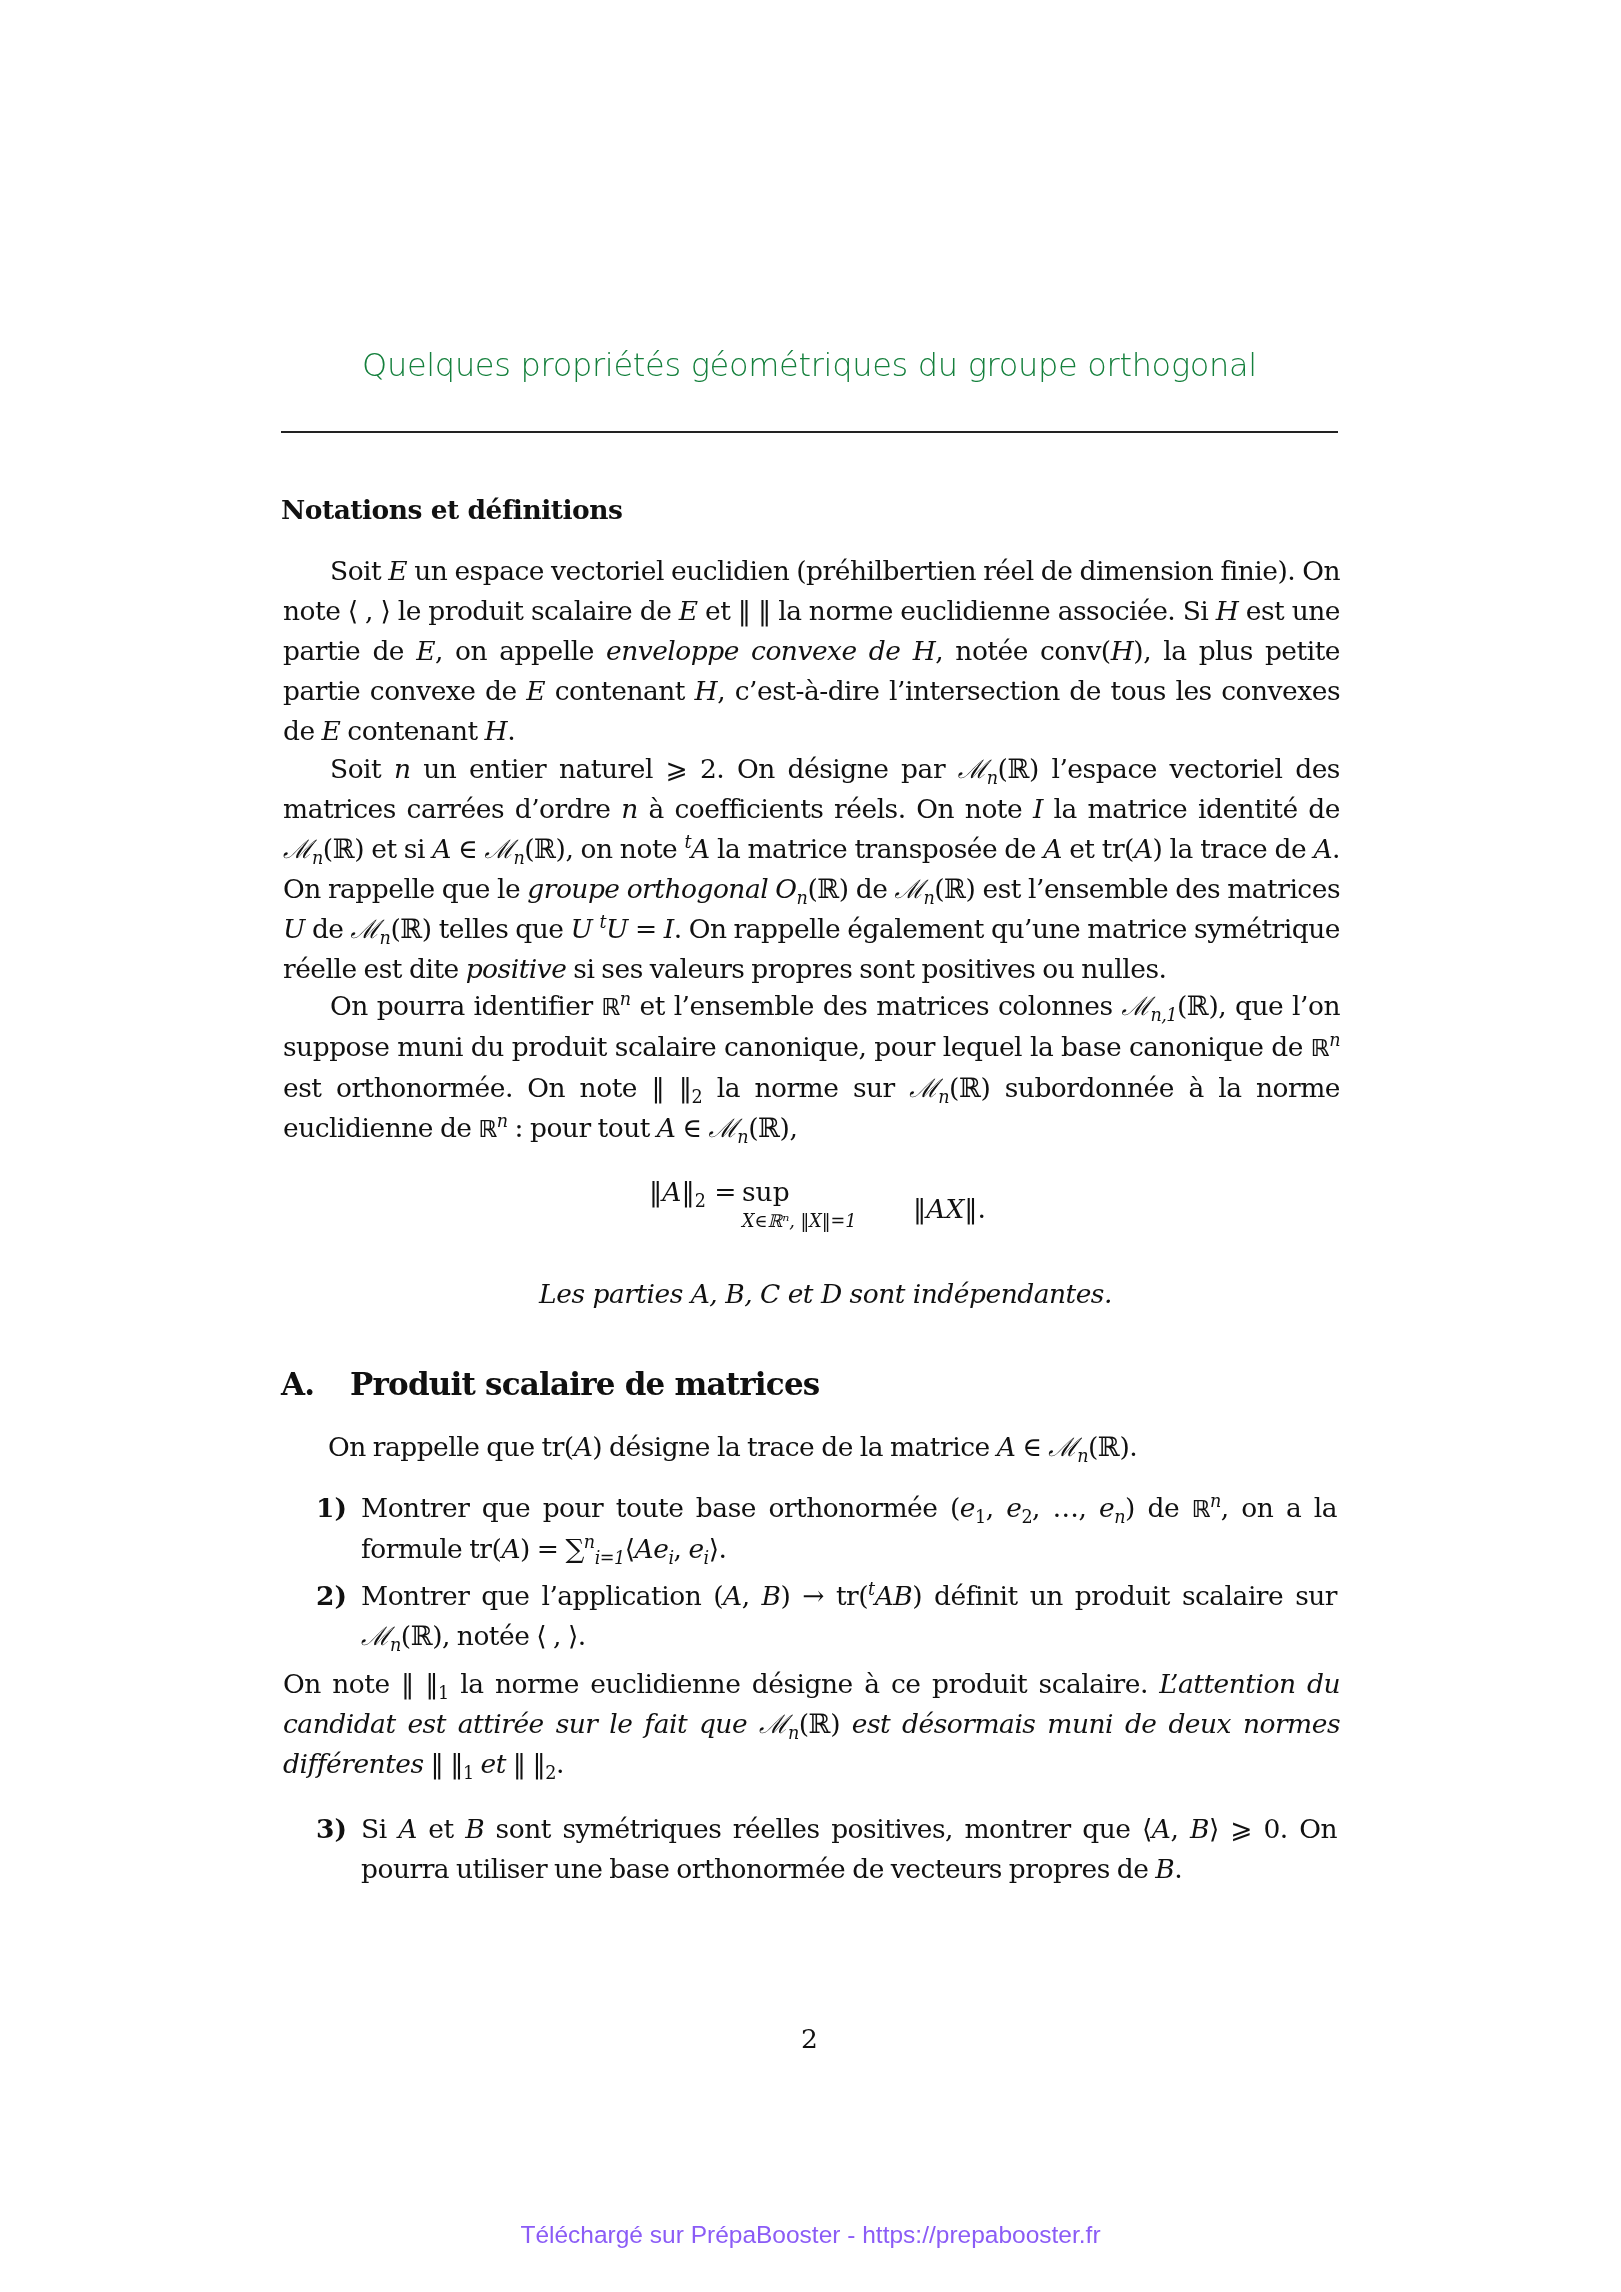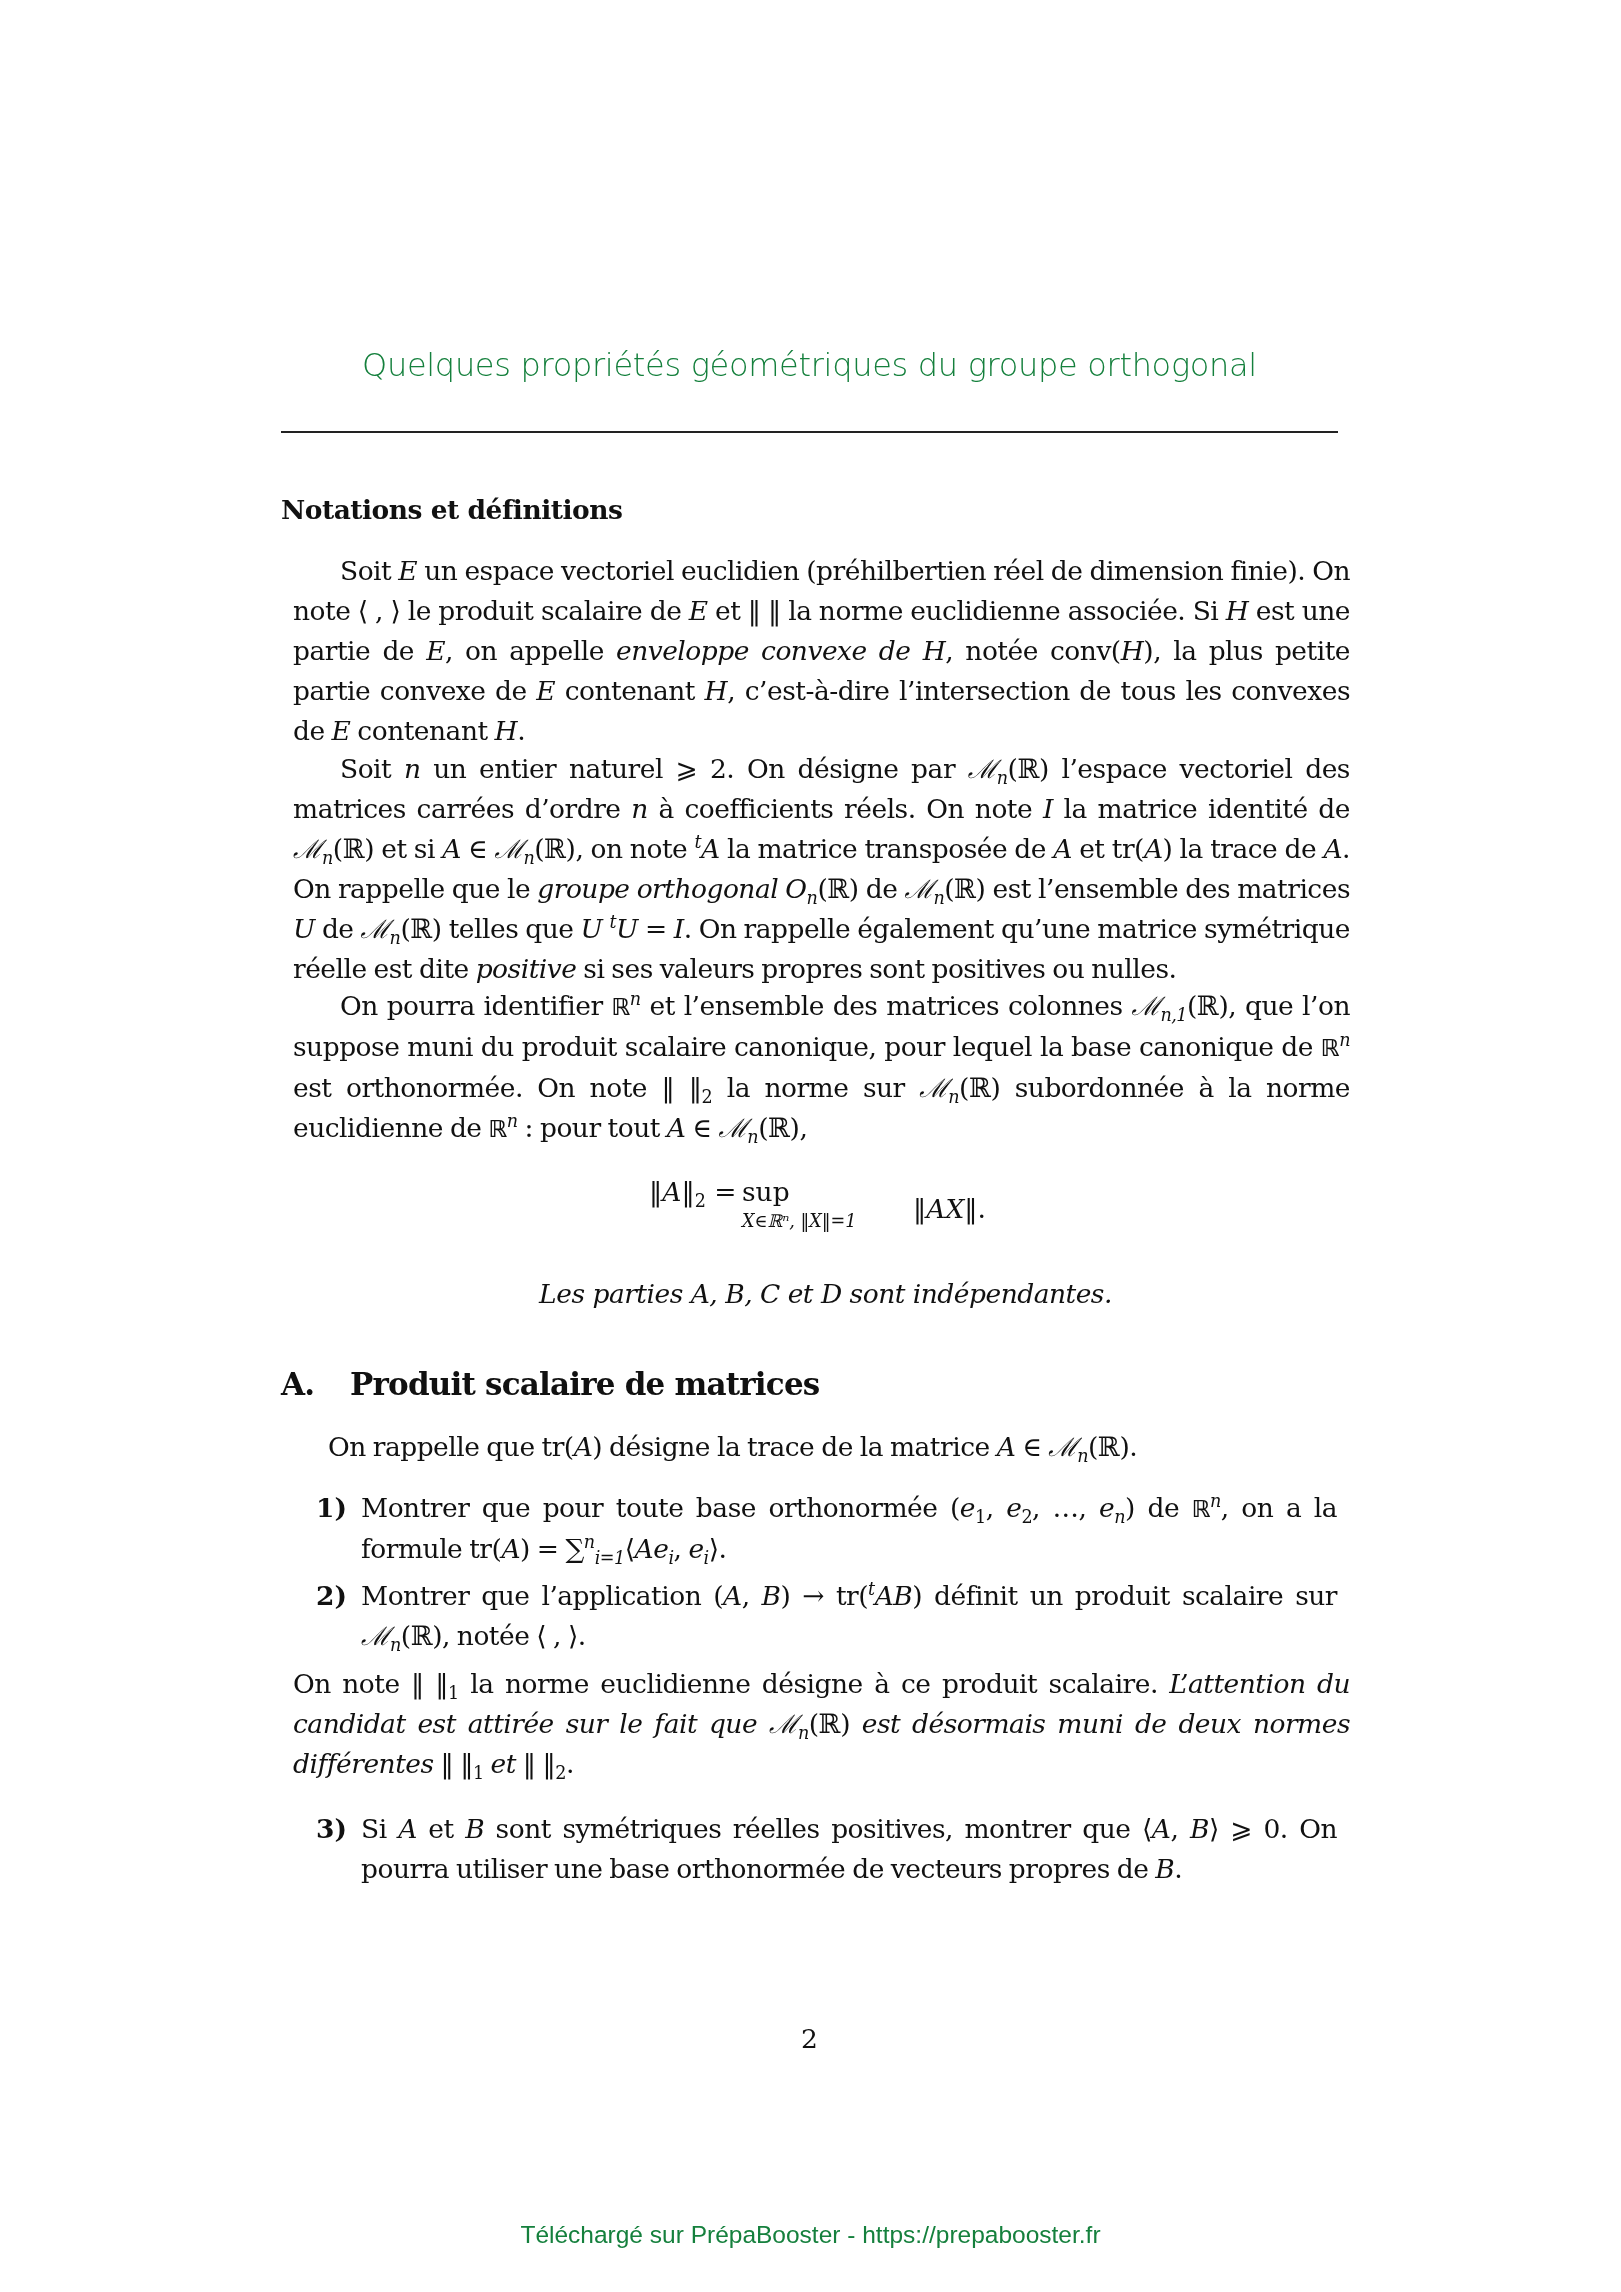--- a/index.html
+++ b/index.html
@@ -1,40 +1,40 @@
 <!DOCTYPE html>
 <html><head>
 <meta charset="utf-8">
 <style>
   html, body { margin:0; padding:0; background:#ffffff; }
   body { width:1621px; height:2293px; position:relative; overflow:hidden; color:#111; }
   .page { position:absolute; left:281px; top:0; width:1057px; font-family:"DejaVu Serif", serif; font-size:26.5px; line-height:40px; }
   .header-title { position:absolute; left:0; top:345px; width:1057px; text-align:center; font-family:"DejaVu Sans", sans-serif; font-weight:300; font-size:32px; letter-spacing:-0.3px; color:#15803d; }
   .header-rule { position:absolute; left:0; top:431px; width:1057px; height:0; border-top:2px solid #222; }
   .notations-heading { position:absolute; left:0; top:490px; font-weight:bold; font-size:26.5px; letter-spacing:-0.5px; }
-  .para { position:absolute; left:12px; width:1057px; text-align:justify; letter-spacing:-0.5px; word-spacing:-1px; }
+  .para { position:absolute; left:2px; width:1057px; text-align:justify; letter-spacing:-0.5px; word-spacing:-1px; }
   .para.indent { text-indent:47px; }
   i, .m { font-style:italic; }
   .cal { font-family:"DejaVu Serif", serif; font-style:italic; font-size:25.5px; }
   sub, sup { font-size:17.6px; line-height:0; }
   .bb { font-family:"DejaVu Sans", sans-serif; font-weight:bold; font-size:23.5px; }
   .display { position:absolute; top:1166px; left:0; width:1057px; height:78px; }
   .display .lhs { position:absolute; left:368px; top:5.9px; }
   .display .sup-op { position:absolute; left:461px; top:5.9px; width:167px; text-align:left; }
   .display .sup-op .word { display:block; }
   .display .sup-op .under { display:block; font-size:17.6px; line-height:19.6px; font-style:italic; }
   .display .rhs { position:absolute; left:632px; top:23px; }
   .independance { position:absolute; top:1274px; left:16px; width:1057px; text-align:center; font-style:italic; letter-spacing:-0.5px; }
   .section-heading { position:absolute; top:1364px; left:0; font-weight:bold; font-size:31px; letter-spacing:-0.8px; }
   .section-heading .num { display:inline-block; width:69px; }
   .question { position:absolute; left:0; width:1057px; }
   .question .qnum { position:absolute; left:35px; font-weight:bold; }
   .question .qtext { margin-left:80px; width:976px; text-align:justify; letter-spacing:-0.5px; word-spacing:-1px; }
   .page-number { position:absolute; top:2019px; left:0; width:1057px; text-align:center; }
-  .footer { position:absolute; top:2221px; left:0; width:1621px; text-align:center; font-family:"Liberation Sans", sans-serif; font-size:24.5px; color:#15803d; }
+  .footer { position:absolute; top:2221px; left:0; width:1621px; text-align:center; font-family:"Liberation Sans", sans-serif; font-size:24.5px; color:#8b5cf6; }
 </style>
 </head>
 <body>
 
 <div class="page">
 
   <div class="header-title">Quelques propriétés géométriques du groupe orthogonal</div>
   <div class="header-rule"></div>
 
   <div class="notations-heading">Notations et définitions</div>

